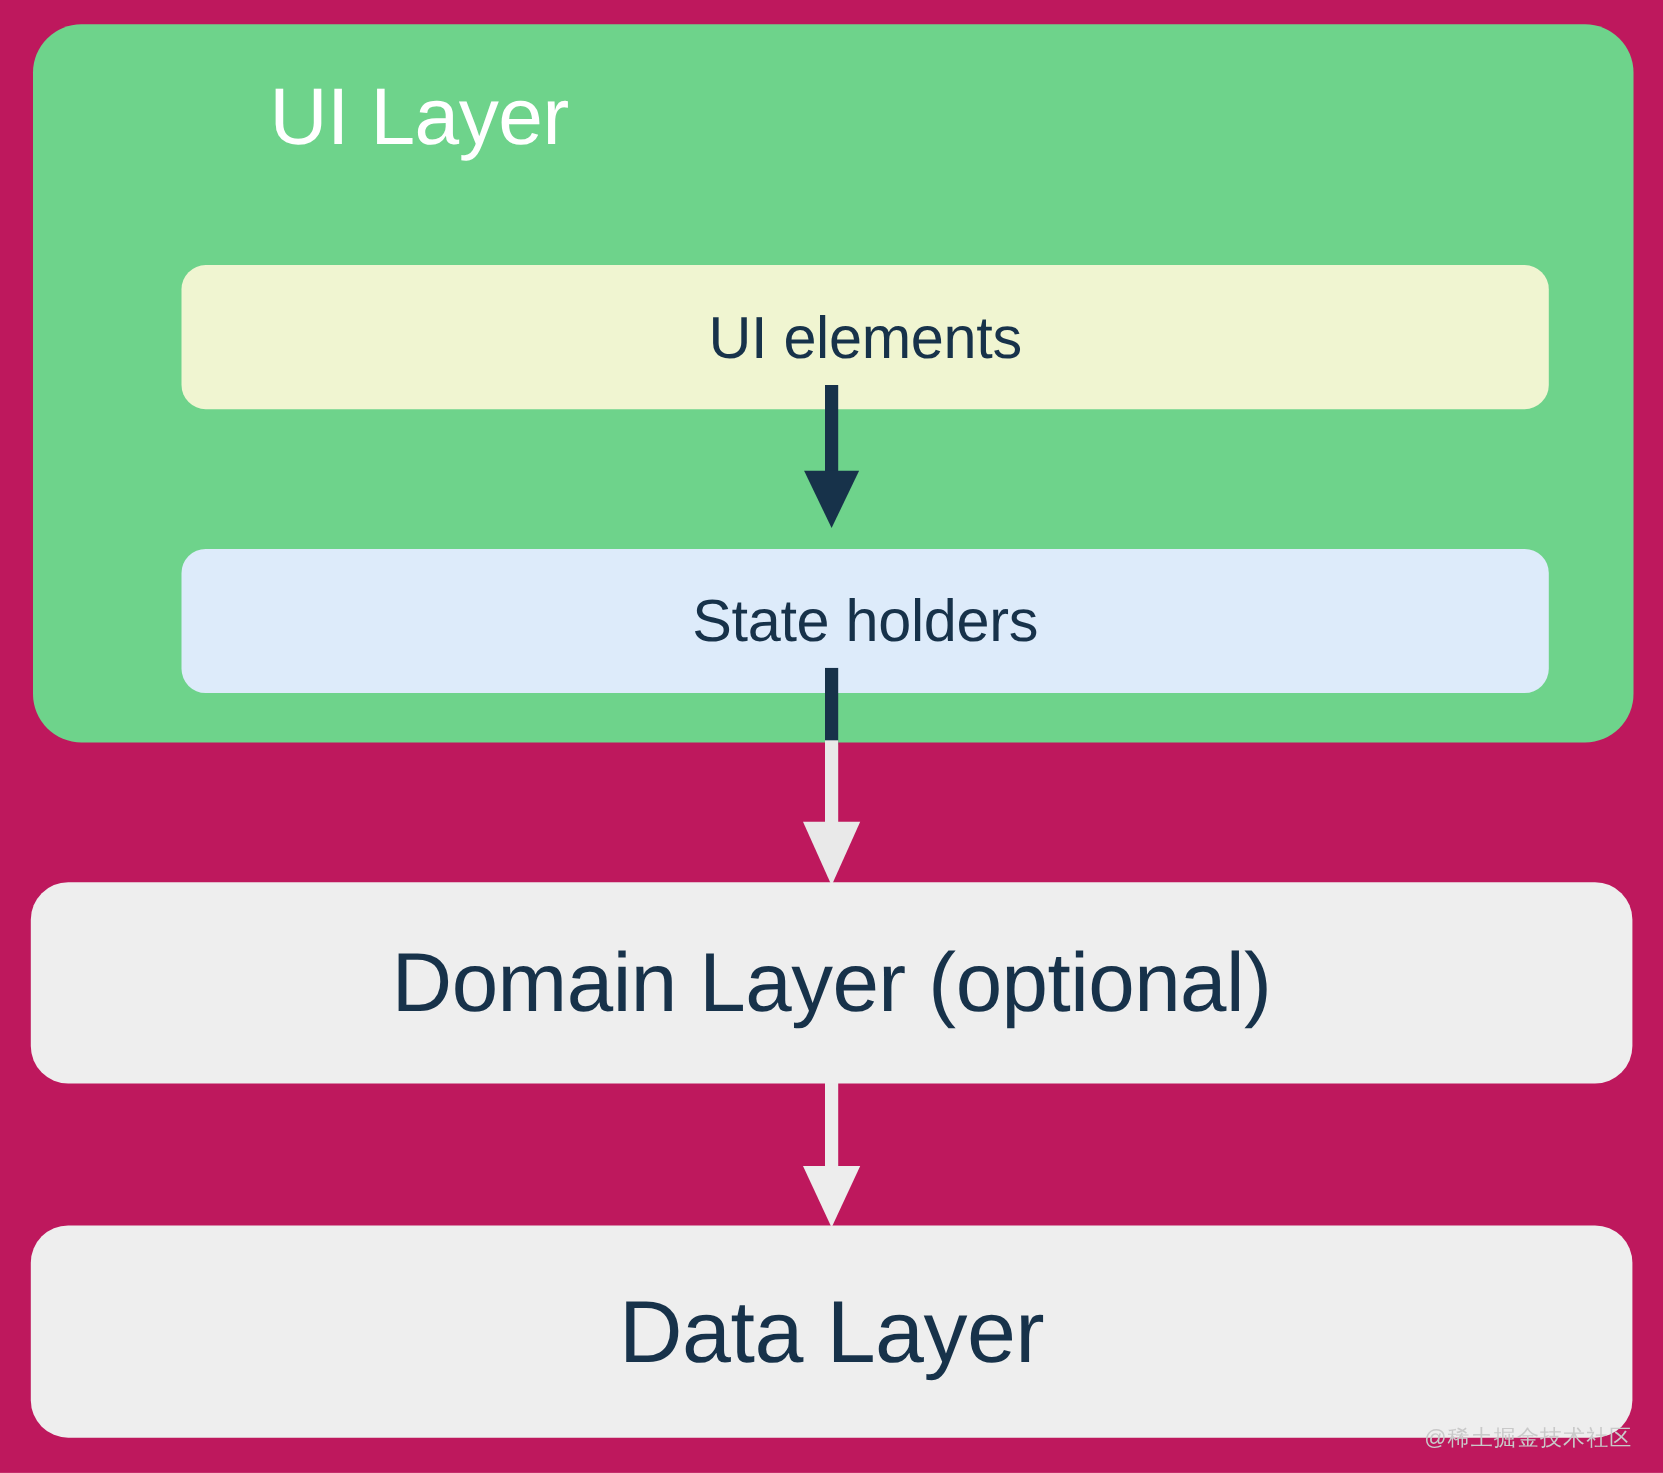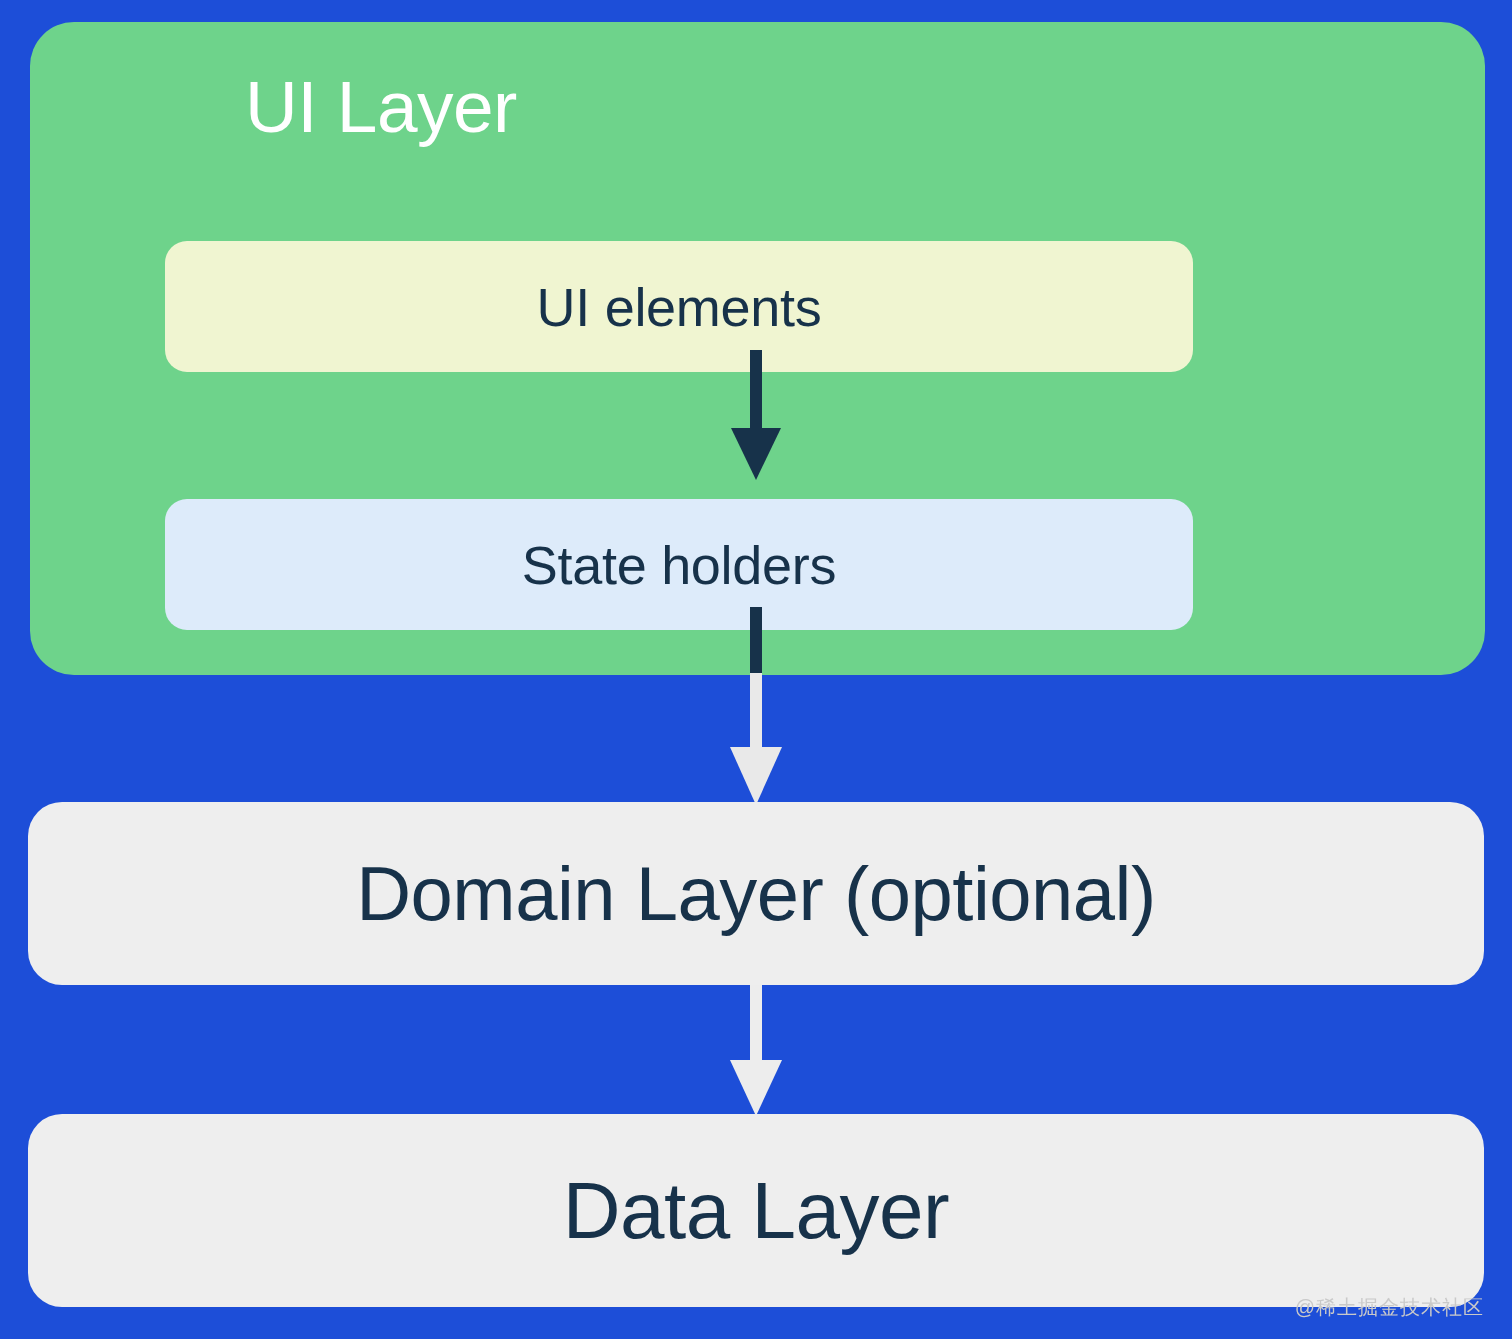--- a/index.html
+++ b/index.html
@@ -7,21 +7,21 @@
     padding: 0;
     background: #ffffff;
   }
   body {
     font-family: "Liberation Sans", sans-serif;
   }
   #stage {
     position: relative;
     width: 1512px;
     height: 1339px;
-    background: #1d4ed8;
+    background: #be185d;
     overflow: hidden;
   }
 
   
   .ui-layer-card {
     position: absolute;
     left: 30px;
     top: 22px;
     width: 1455px;
     height: 653px;
@@ -38,21 +38,21 @@
     color: #ffffff;
     font-weight: 400;
     letter-spacing: -0.5px;
     white-space: nowrap;
   }
 
   
   .inner-box {
     position: absolute;
     left: 135px;
-    width: 1028px;
+    width: 1243px;
     height: 131px;
     border-radius: 22px;
     display: flex;
     align-items: center;
     justify-content: center;
     box-sizing: border-box;
   }
   .inner-box .inner-label {
     font-size: 54px;
     line-height: 1;

